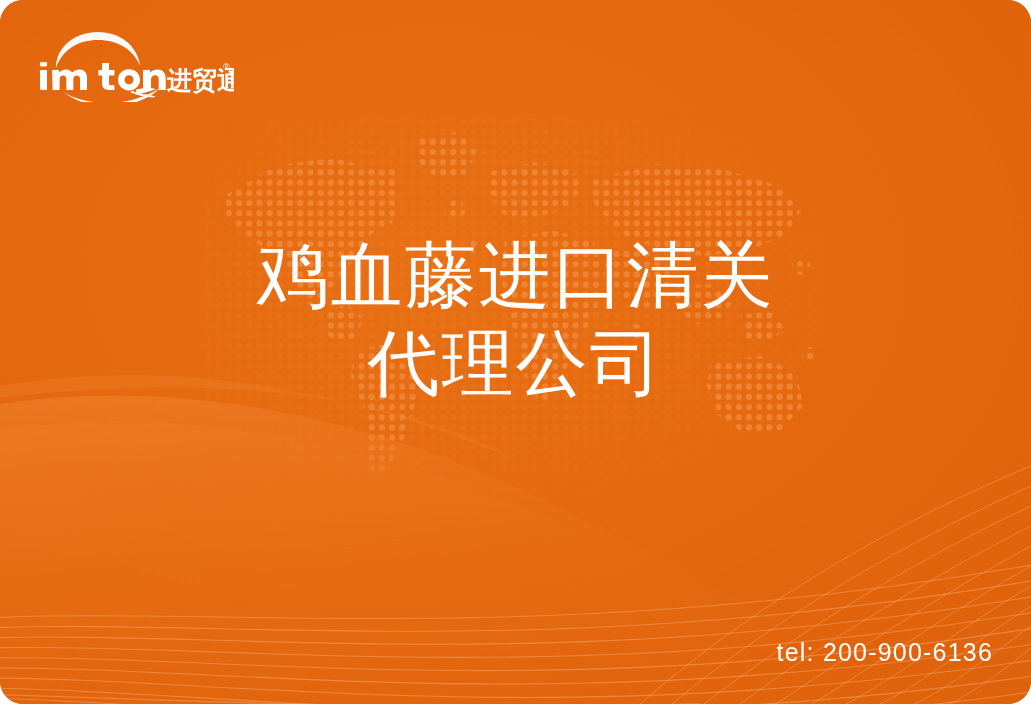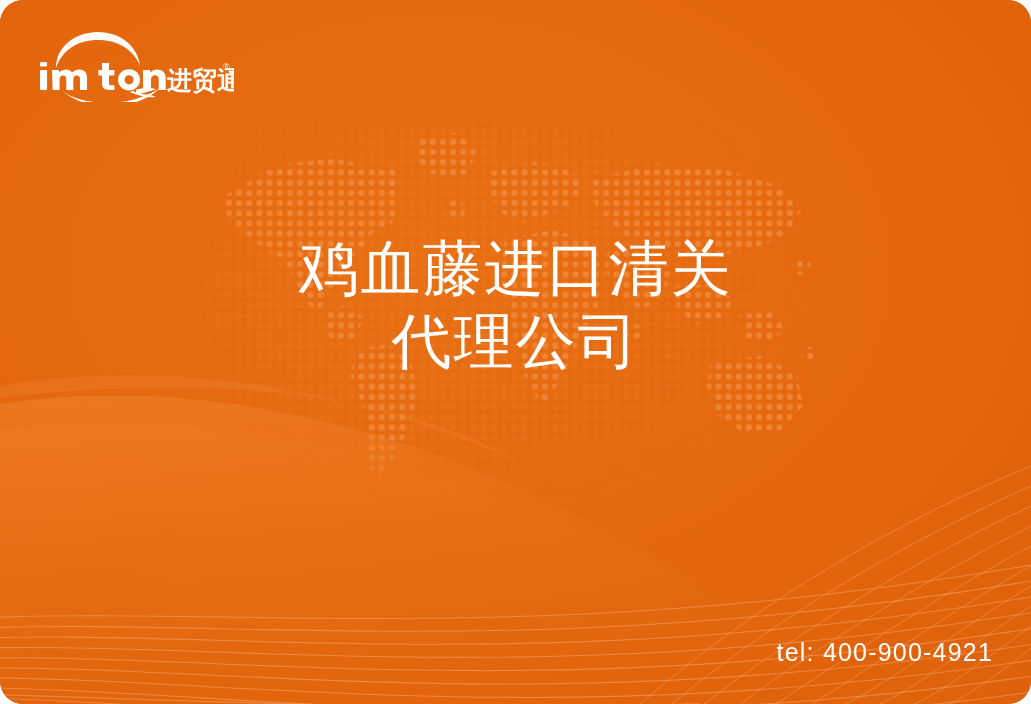--- a/index.html
+++ b/index.html
@@ -59,21 +59,21 @@
     top: 232px;
     width: 1031px;
     text-align: center;
     color: #ffffff;
     line-height: 1.22;
     letter-spacing: 2px;
     -webkit-font-smoothing: antialiased;
   }
   .headline-line {
     display: block;
-    font-size: 60px;
+    font-size: 72px;
     font-weight: 300;
     white-space: nowrap;
   }
   .headline-line + .headline-line {
   }
 
   
   .tel {
     position: absolute;
     right: 38px;
@@ -223,15 +223,15 @@
       <path d="M96,66 C104,62 114,61 122,63 C118,65 112,66 106,68 C112,68 118,69 122,71 C114,72 104,70 96,66 Z"></path>
       <circle cx="101" cy="65" r="1.3" fill="#e4670e"></circle>
     </g>
   </svg>
 
   <div class="headline">
     <span class="headline-line">鸡血藤进口清关</span>
     <span class="headline-line">代理公司</span>
   </div>
 
-  <div class="tel">tel: 400-900-4921</div>
+  <div class="tel">tel: 200-900-6136</div>
 
 </div>
 
 </body></html>

